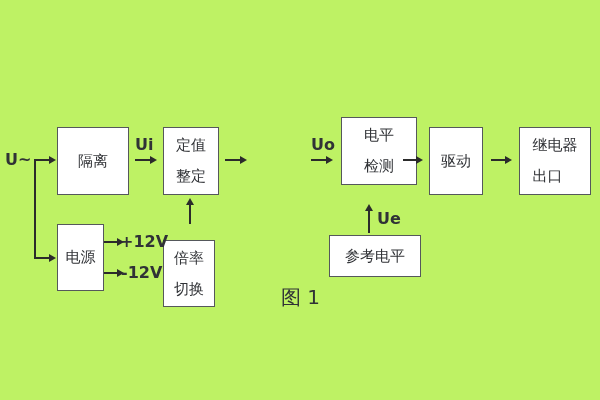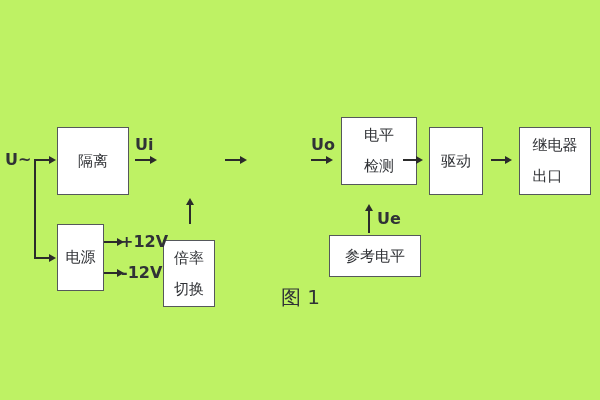--- a/index.html
+++ b/index.html
@@ -67,20 +67,26 @@
 <body>
 
 <div class="canvas" style="--line: #2b2b2b; --border: #55585b; --text: #303236; background: #bef264;">
 
   <div class="block" style="left:57px;top:127px;width:72px;height:68px">
     <div class="block-inner">
       <span>隔离</span>
     </div>
   </div>
 
+  <div class="block" style="left:163px;top:127px;width:56px;height:68px">
+    <div class="block-inner">
+      <span>定值</span>
+        <span>整定</span>
+    </div>
+  </div>
 
 
   <div class="block" style="left:341px;top:117px;width:76px;height:68px">
     <div class="block-inner">
       <span>电平</span>
         <span>检测</span>
     </div>
   </div>
 
   <div class="block" style="left:429px;top:127px;width:54px;height:68px">

